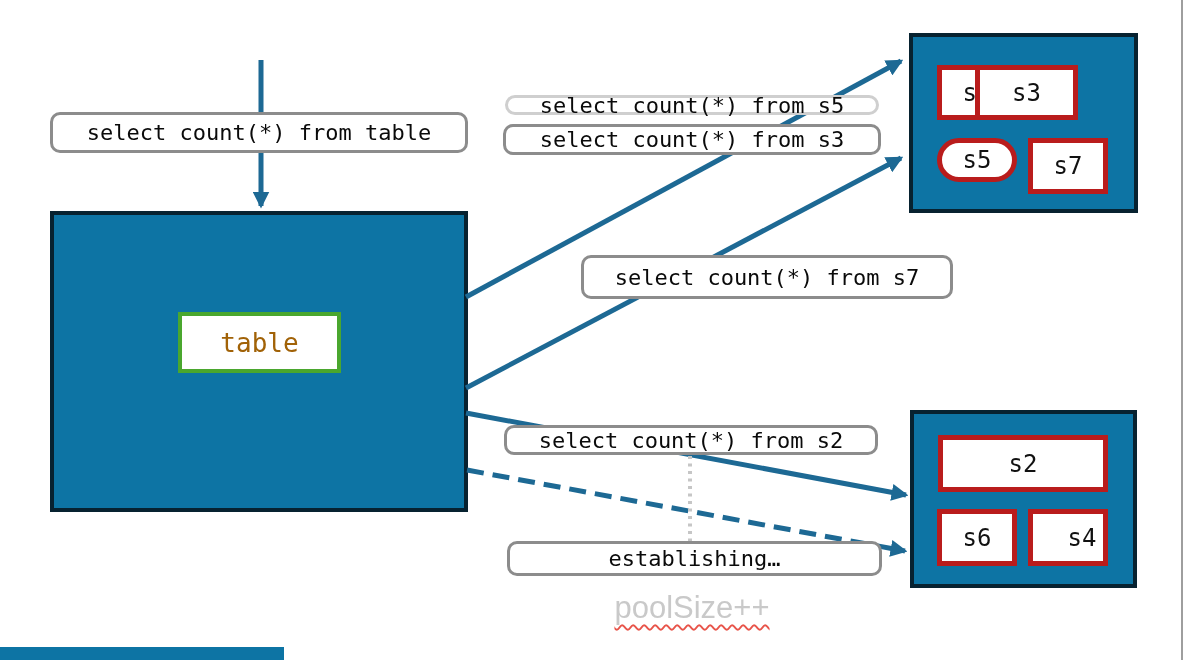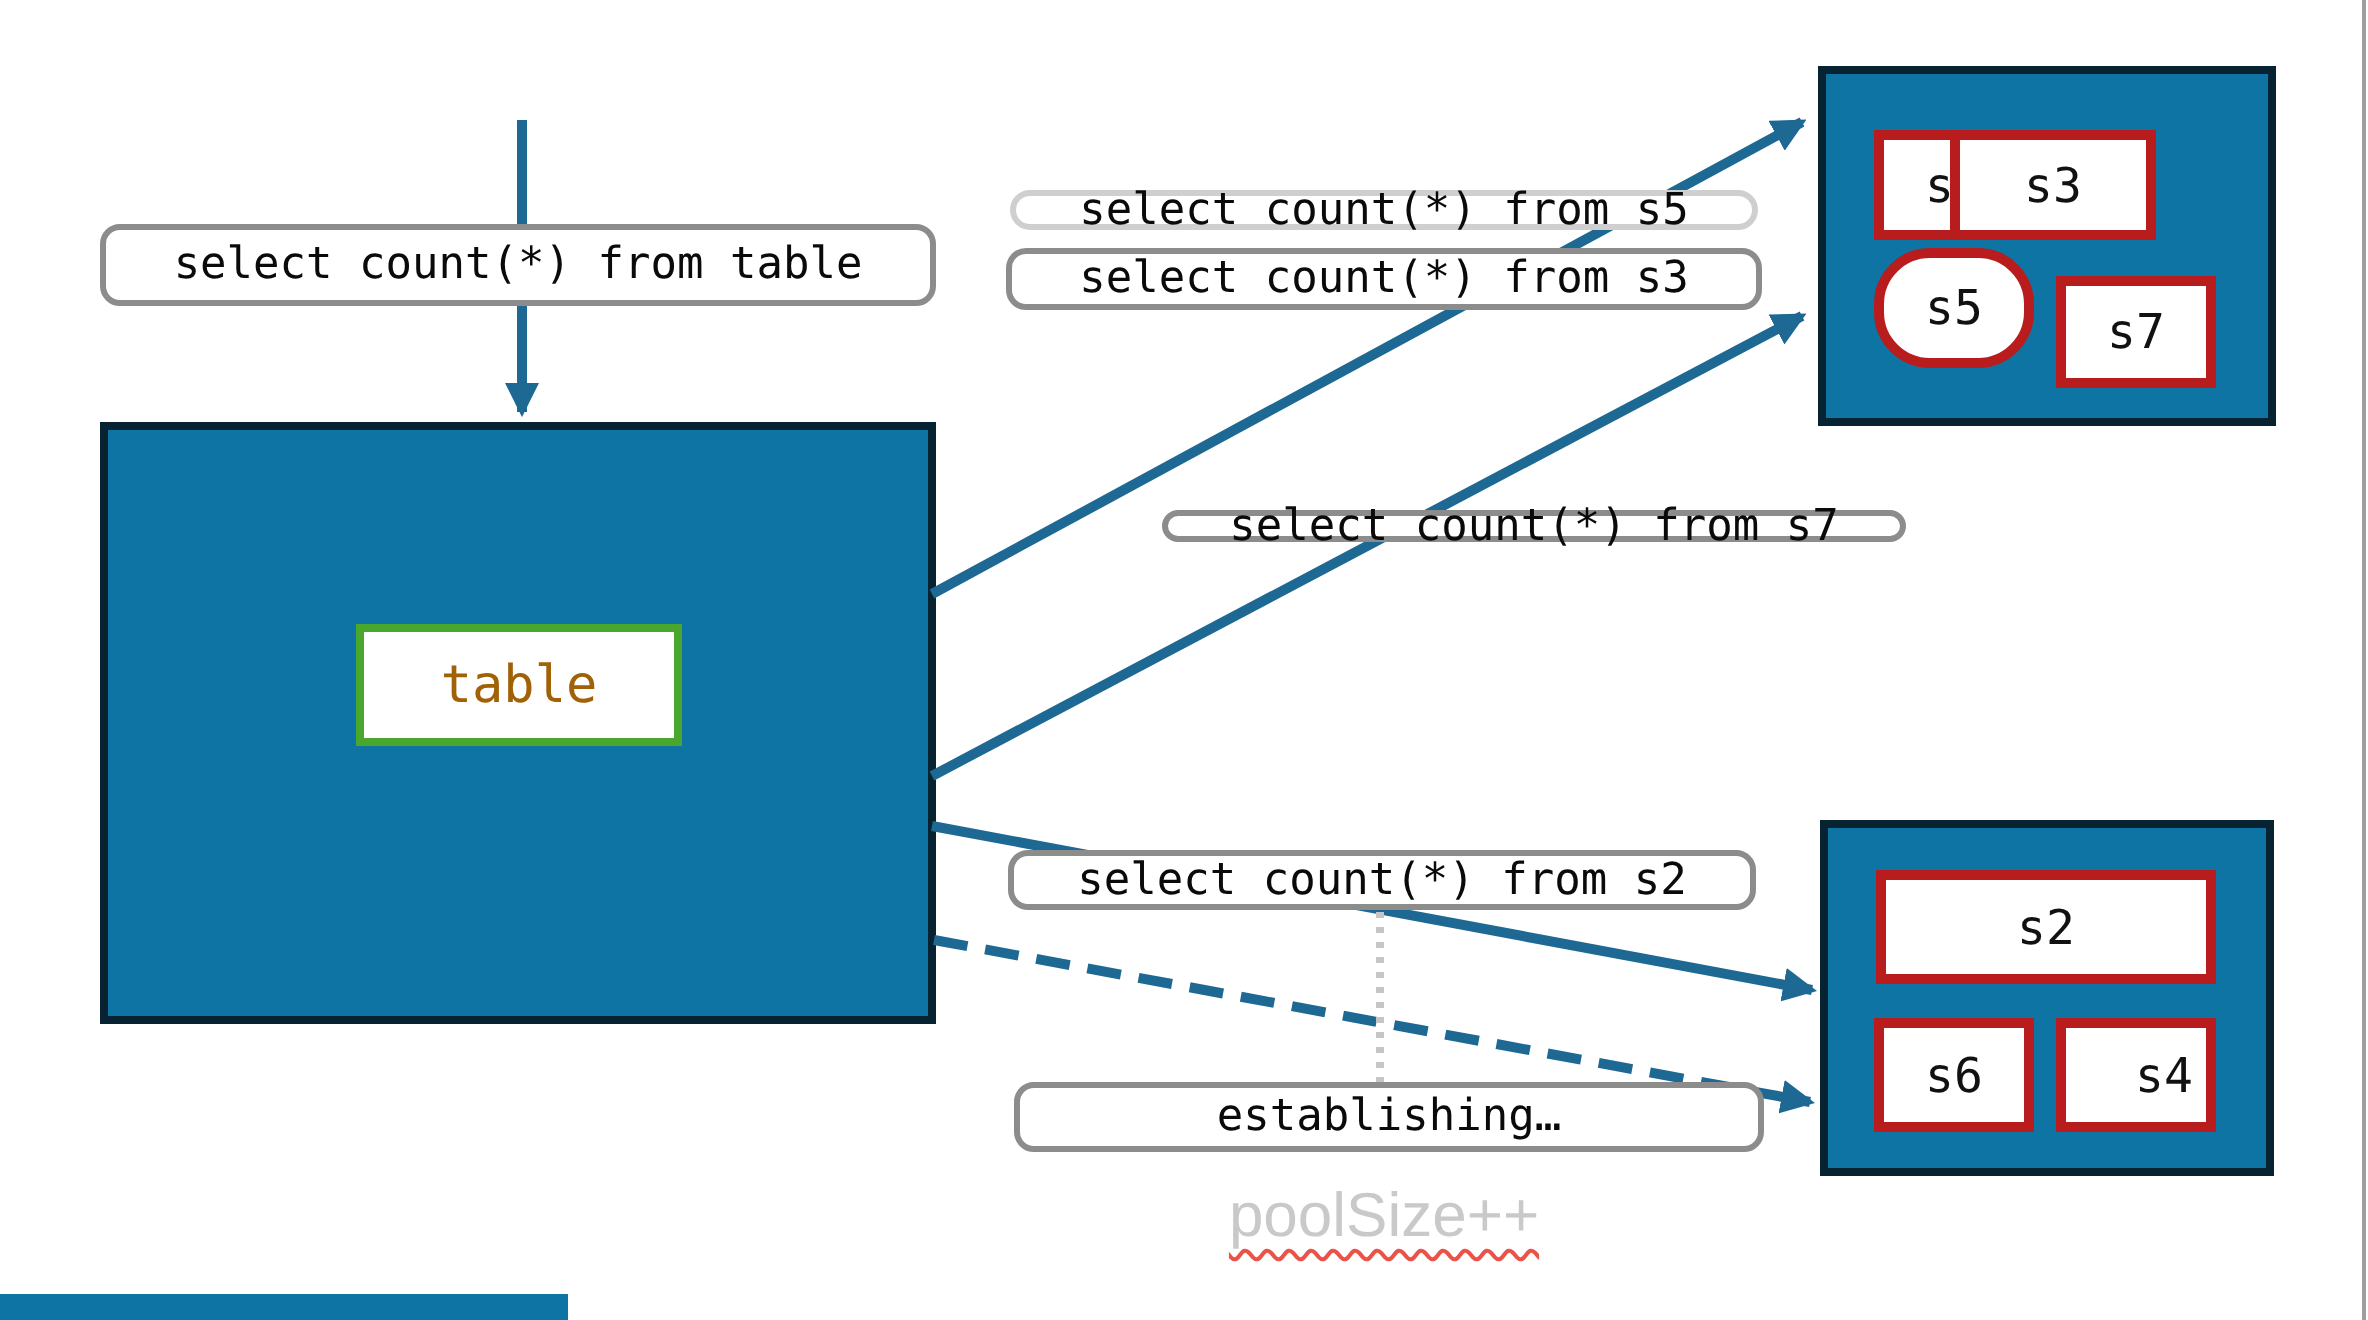--- a/index.html
+++ b/index.html
@@ -86,21 +86,21 @@
     <span>table</span>
   </div>
 
   <div class="abs teal-box" style="left:909px; top:33px; width:229px; height:180px;"></div>
   <div class="abs shard" style="left:937px; top:65px; width:80px; height:55px;">
     <span>s1</span>
   </div>
   <div class="abs shard" style="left:975px; top:65px; width:103px; height:55px;">
     <span>s3</span>
   </div>
-  <div class="abs shard" style="left:937px; top:124px; width:80px; height:60px;border-radius:28px;">
+  <div class="abs shard" style="left:937px; top:138px; width:80px; height:44px;border-radius:28px;">
     <span>s5</span>
   </div>
   <div class="abs shard" style="left:1028px; top:138px; width:80px; height:56px;text-align:center;">
     <span>s7</span>
   </div>
 
   <div class="abs teal-box" style="left:910px; top:410px; width:227px; height:178px;"></div>
   <div class="abs shard" style="left:938px; top:435px; width:170px; height:57px;">
     <span>s2</span>
   </div>
@@ -139,21 +139,21 @@
   </div>
 
   <div class="abs qlabel light" style="left:505px; top:95px; width:374px; height:20px;">
     <span>select count(*) from s5</span>
   </div>
 
   <div class="abs qlabel" style="left:503px; top:124px; width:378px; height:31px;">
     <span>select count(*) from s3</span>
   </div>
 
-  <div class="abs qlabel" style="left:581px; top:255px; width:372px; height:16px;">
+  <div class="abs qlabel" style="left:581px; top:255px; width:372px; height:44px;">
     <span>select count(*) from s7</span>
   </div>
 
   <div class="abs qlabel" style="left:504px; top:425px; width:374px; height:30px;">
     <span>select count(*) from s2</span>
   </div>
 
   <div class="abs qlabel" style="left:507px; top:541px; width:375px; height:35px;">
     <span>establishing…</span>
   </div>

